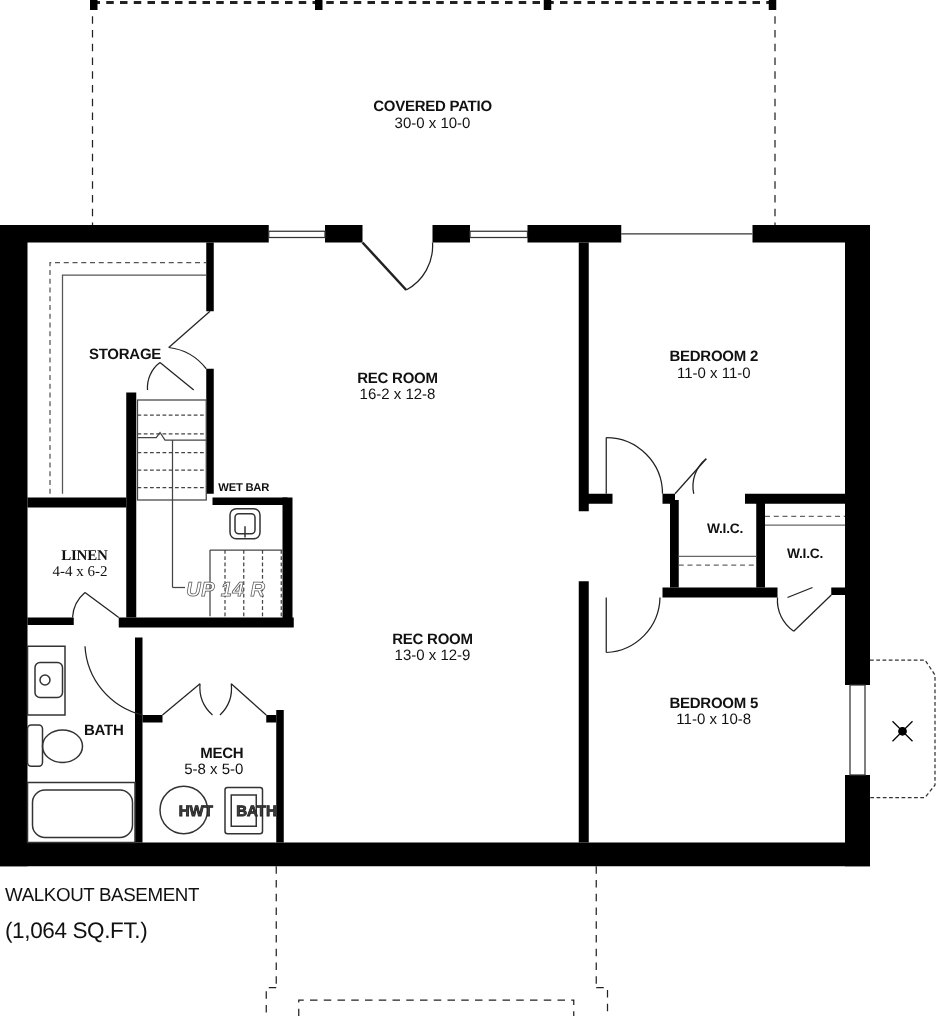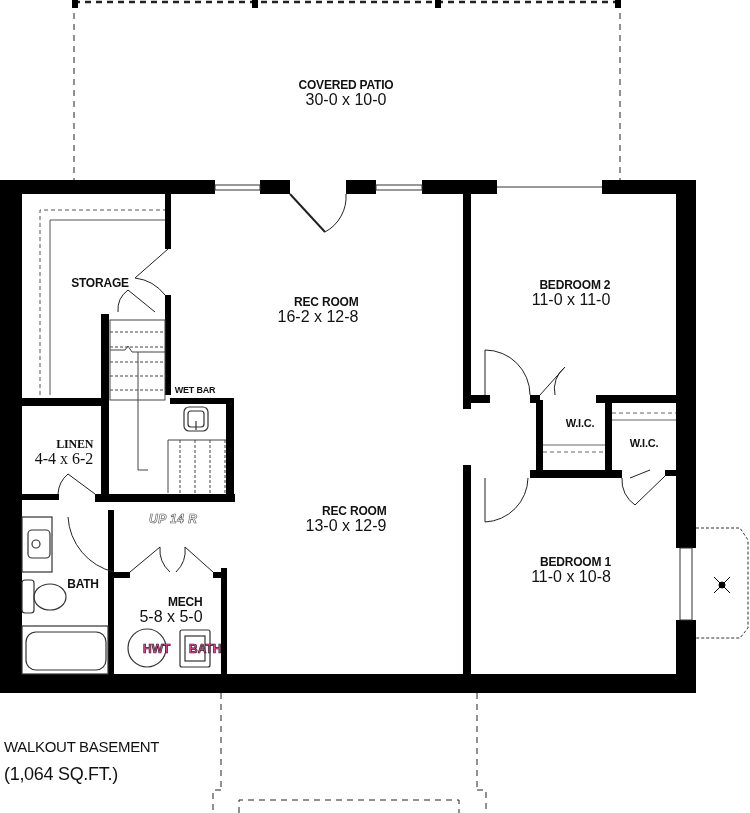--- a/index.html
+++ b/index.html
@@ -1,24 +1,24 @@
 <!DOCTYPE html>
 <html><head>
 <meta charset="utf-8">
 <style>
   html,body{margin:0;padding:0;background:#fff;}
   body{width:750px;height:813px;position:relative;overflow:hidden;font-family:"Liberation Sans",sans-serif;}
   svg{position:absolute;left:0;top:0;}
   .lbl{position:absolute;text-align:center;color:#111;font-family:"Liberation Sans",sans-serif;line-height:1.05;transform:translateX(-50%);white-space:nowrap;}
   .lbl .n{font-weight:bold;font-size:12px;display:block;letter-spacing:-0.2px;text-align:right;}
-  .lbl .d{font-size:16px;display:block;}
+  .lbl .d{font-size:12px;display:block;}
   .small .n{font-size:11px;}
-  .caption{position:absolute;left:4px;font-size:15px;color:#111;white-space:nowrap;letter-spacing:-0.3px;margin-top:30px;}
-  .stairlbl{position:absolute;font-size:12px;font-style:italic;font-weight:bold;color:#fff;-webkit-text-stroke:0.6px #555;letter-spacing:0.5px;margin-top:48px;}
-  .eq{position:absolute;font-size:12px;font-weight:bold;color:#ec4899;padding-left:11px;-webkit-text-stroke:0.7px #222;}
+  .caption{position:absolute;left:4px;font-size:15px;color:#111;white-space:nowrap;letter-spacing:-0.3px;}
+  .stairlbl{position:absolute;font-size:16px;font-style:italic;font-weight:bold;color:#fff;-webkit-text-stroke:0.6px #555;letter-spacing:0.5px;}
+  .eq{position:absolute;font-size:12px;font-weight:bold;color:#404040;padding-left:11px;-webkit-text-stroke:0.7px #222;}
 </style>
 </head>
 <body>
 
 <svg width="750" height="813" viewBox="0 0 750 813">
 
   <g fill="none" stroke="#222" stroke-width="1" stroke-dasharray="6,5">
     <line x1="74" y1="2" x2="620" y2="2" stroke-width="2.5"></line>
     <line x1="74" y1="2" x2="74" y2="180"></line>
     <line x1="620" y1="2" x2="620" y2="180"></line>
@@ -181,21 +181,21 @@
 </div>
 <div class="lbl" style="left:346px;top:505px;">
   <span class="n">REC ROOM</span>
   <span class="d">13-0 x 12-9</span>
 </div>
 <div class="lbl" style="left:571px;top:279px;">
   <span class="n">BEDROOM 2</span>
   <span class="d">11-0 x 11-0</span>
 </div>
 <div class="lbl" style="left:571px;top:556px;">
-  <span class="n">BEDROOM 1</span>
+  <span class="n">BEDROOM 5</span>
   <span class="d">11-0 x 10-8</span>
 </div>
 <div class="lbl small" style="left:580px;top:418px;">
   <span class="n">W.I.C.</span>
 </div>
 <div class="lbl small" style="left:644px;top:438px;">
   <span class="n">W.I.C.</span>
 </div>
 <div class="lbl" style="left:64px;top:438px;font-family:Liberation Serif, serif;">
   <span class="n">LINEN</span>

